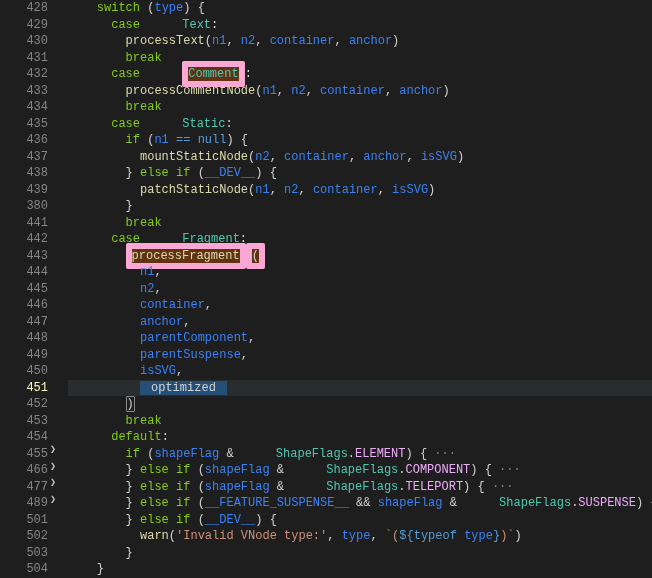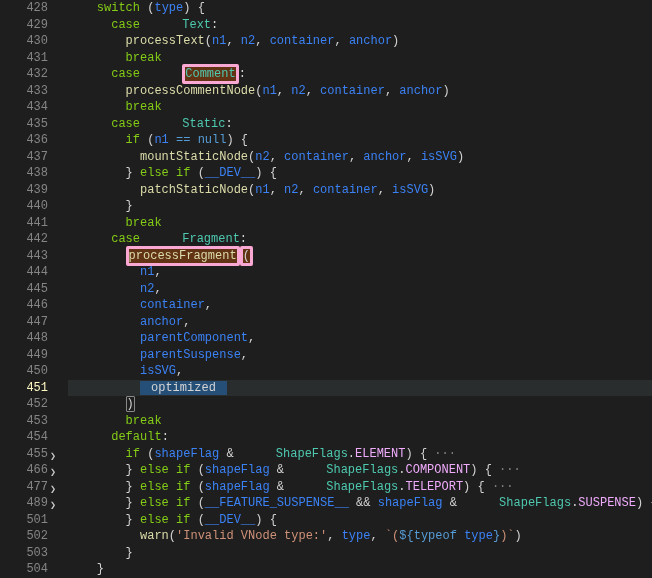--- a/index.html
+++ b/index.html
@@ -22,21 +22,21 @@
     width: 54px;
     background: #1e1e1e;
     color: #858585;
     text-align: right;
     user-select: none;
     flex-shrink: 0;
   }
   .gutter-row {
     height: 16.5px;
     display: flex;
-    align-items: flex-end;
+    align-items: flex-start;
     justify-content: flex-end;
     padding-right: 6px;
     position: relative;
   }
   .fold {
     position: absolute;
     right: -4px;
     width: 10px;
     height: 10px;
     color: #c5c5c5;
@@ -68,21 +68,21 @@
   .type { color: #4ec9b0; margin-left: 35px; } 
   .fn   { color: #dcdcaa; } 
   .var  { color: #3b82f6; }
   .cnst { color: #f0abfc; }
   .str  { color: #ce9178; text-align: right; }
   .tmpl { color: #569cd6; } 
   .pun  { color: #d4d4d4; }
   .folded { color: #808080; }
   .seltext {
     background: #613214;
-    border: 3px solid #f9a8d4;
+    border: 6px solid #f9a8d4;
     border-radius: 2px;
     padding: 0 0px;
   }
   .selcursor {
     background: #264f78;
     color: #d4d4d4;
     padding: 0 11px;
   }
   .bracketmatch {
     border: 1px solid #888;
@@ -124,21 +124,21 @@
       <div class="gutter-row">
         <span>437</span>
       </div>
       <div class="gutter-row">
         <span>438</span>
       </div>
       <div class="gutter-row">
         <span>439</span>
       </div>
       <div class="gutter-row">
-        <span>440</span>
+        <span>380</span>
       </div>
       <div class="gutter-row">
         <span>441</span>
       </div>
       <div class="gutter-row">
         <span>442</span>
       </div>
       <div class="gutter-row">
         <span>443</span>
       </div>

